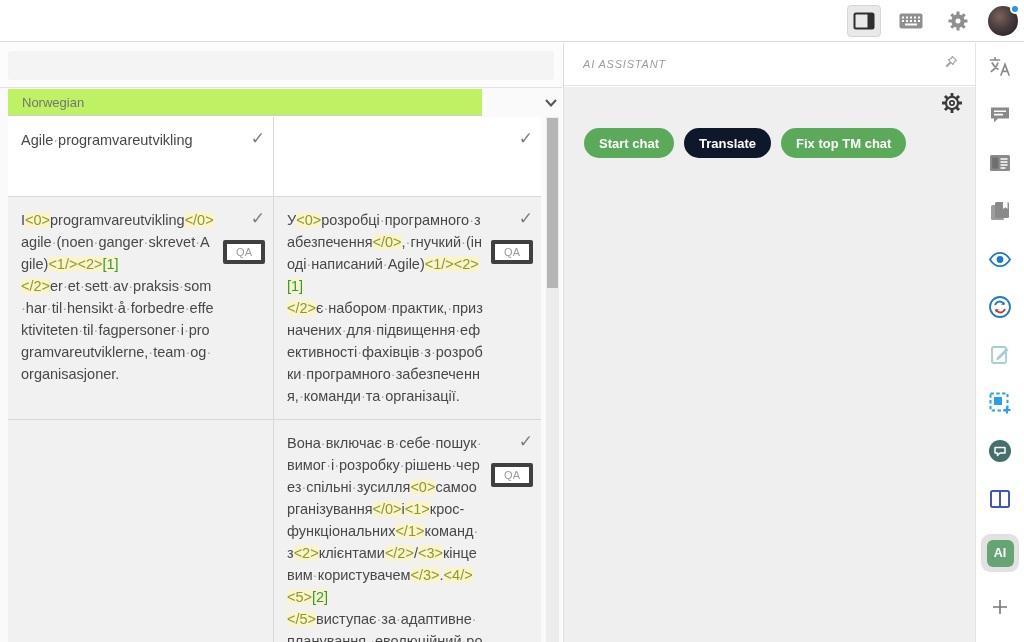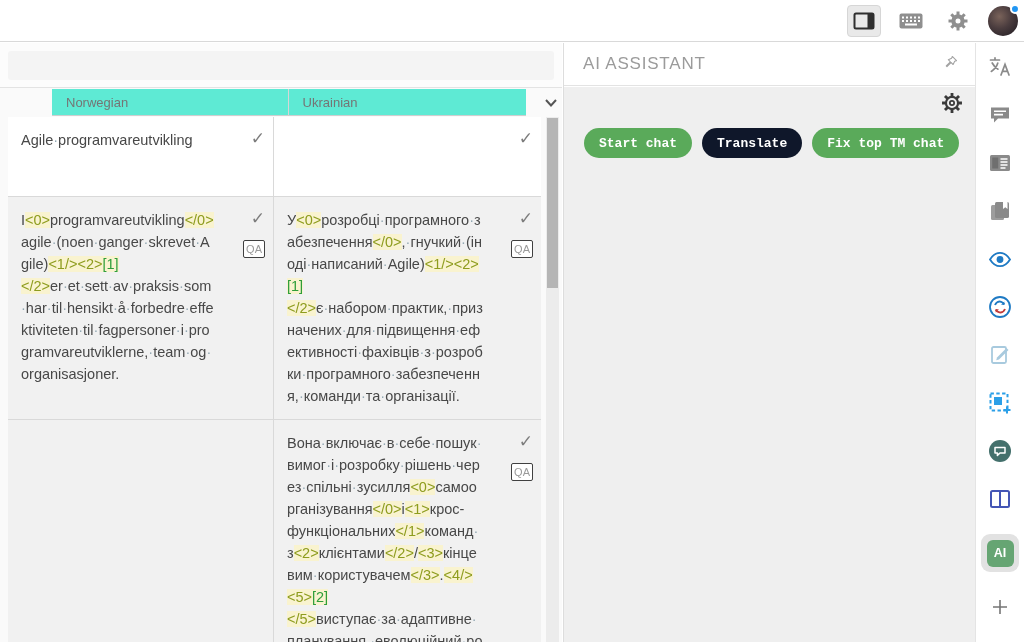--- a/index.html
+++ b/index.html
@@ -20,58 +20,58 @@
   .avatar-dot { position:absolute; top:-2px; right:-2px; width:10px; height:10px;
                 border-radius:50%; background:#2196f3; border:2px solid #fff; }
 
   
   .editor { position:absolute; top:43px; left:0; width:562px; bottom:0; background:#fafafa; }
   .editor-toolbar { position:absolute; top:0; left:0; right:0; height:45px;
                     background:#fcfcfc; border-bottom:1px solid #e3e3e3; }
   .editor-toolbar .ghost-bar { position:absolute; left:8px; right:8px; top:8px; height:29px;
                                background:#f4f4f4; border-radius:3px; }
   .grid-header { position:absolute; top:46px; left:8px; width:474px; height:27px;
-                 background:#5eead4; border-bottom:1px solid #cfcfcf; display:flex;margin-left:44px; }
+                 background:#bef264; border-bottom:1px solid #cfcfcf; display:flex; }
   .grid-header .col { width:265px; padding:6px 0 0 14px; font-size:13px; color:#757575; }
   .grid-header .col + .col { width:268px; border-left:1px solid #d6d6d6; }
   .hdr-chevron { position:absolute; top:52px; right:2px; width:18px; height:16px; cursor:pointer; }
 
   .rows { position:absolute; top:74px; left:8px; width:533px; bottom:0; overflow:hidden; }
   .row { display:flex; border-bottom:1px solid #d9d9d9; background:#f1f1f1; min-height:80px; }
   .row.active { background:#ffffff; }
   .cell { width:265px; padding:12px 58px 12px 13px; position:relative; }
   .cell + .cell { width:268px; border-left:1px solid #d9d9d9; }
   .cell-text { font-size:14.5px; line-height:22px; color:#484848; word-wrap:break-word; }
   .seg-t { color:#484848; }
   .seg-tag { color:#8e9c1e; background:#f9f3cf; }
   .seg-num { color:#2e9e3a; background:#f9f3cf; }
   .sp { color:#93a8b3; }
   .cell-meta { position:absolute; top:13px; right:8px; display:flex; flex-direction:column;
                align-items:flex-end; gap:12px; }
   .check { font-size:17px; color:#7d7d7d; line-height:18px; }
-  .qa-badge { border:1px solid #404040; background:#fff; color:#9a9a9a; font-size:11px;
-              padding:2px 2px; border-radius:2px; cursor:pointer; }
+  .qa-badge { border:4px solid #404040; background:#fff; color:#9a9a9a; font-size:11px;
+              padding:2px 9px; border-radius:2px; cursor:pointer; }
 
   .vscroll { position:absolute; top:74px; right:3px; width:13px; bottom:0;
              background:#ececec; }
   .vscroll-thumb { position:absolute; top:1px; left:1px; width:11px; height:170px;
                    background:#b5b5b5; cursor:grab; }
 
   
   .assistant { position:absolute; left:563px; top:43px; width:412px; bottom:0;
                border-left:1px solid #ddd; }
   .assistant-header { height:43px; background:#fff; border-bottom:1px solid #e3e3e3;
                       display:flex; align-items:center; justify-content:space-between;
                       padding:0 16px 0 19px; }
-  .assistant-title { font-size:17px; color:#9b9b9b; letter-spacing:.8px; }
+  .assistant-title { font-size:11px; color:#9b9b9b; letter-spacing:.8px;font-style:italic; }
   .assistant-body { position:absolute; top:44px; left:0; right:0; bottom:0; background:#efefef; }
   .assistant-gear { position:absolute; top:3px; right:10px; width:26px; height:26px; cursor:pointer; }
   .assistant-buttons { position:absolute; top:41px; left:20px; display:flex; gap:10px; }
   .ai-btn { border:none; height:30px; padding:0 15px; border-radius:15px; color:#fff;
-            font-size:13px; font-weight:bold; font-family:Liberation Mono, monospace;
+            font-size:13px; font-weight:bold; font-family:Liberation Sans, sans-serif;
             cursor:pointer; }
 
   
   .iconbar { position:absolute; right:0; top:43px; width:49px; bottom:0; background:#fff;
              border-left:1px solid #e4e4e4; display:flex; flex-direction:column;
              align-items:center; padding-top:11px; gap:22px; }
   .rail-item { width:26px; height:26px; display:flex; align-items:center; justify-content:center;
                cursor:pointer; flex:0 0 auto; }
   .rail-item svg { display:block; }
   .ai-item { width:38px; height:38px; background:#e2e2e2; border-radius:9px; }
@@ -124,21 +124,20 @@
   </div>
 </div>
 
 <div class="editor">
   <div class="editor-toolbar">
     <div class="ghost-bar"></div>
   </div>
 
   <div class="grid-header">
     <div class="col">Norwegian</div>
-    <div class="col">Ukrainian</div>
   </div>
   <div class="hdr-chevron">
     <svg width="18" height="16" viewBox="0 0 18 16">
       <polyline points="4,5 9,10.5 14,5" fill="none" stroke="#555" stroke-width="2"></polyline>
     </svg>
   </div>
 
   <div class="rows" id="rows">
       <div class="row active">
         <div class="cell">

